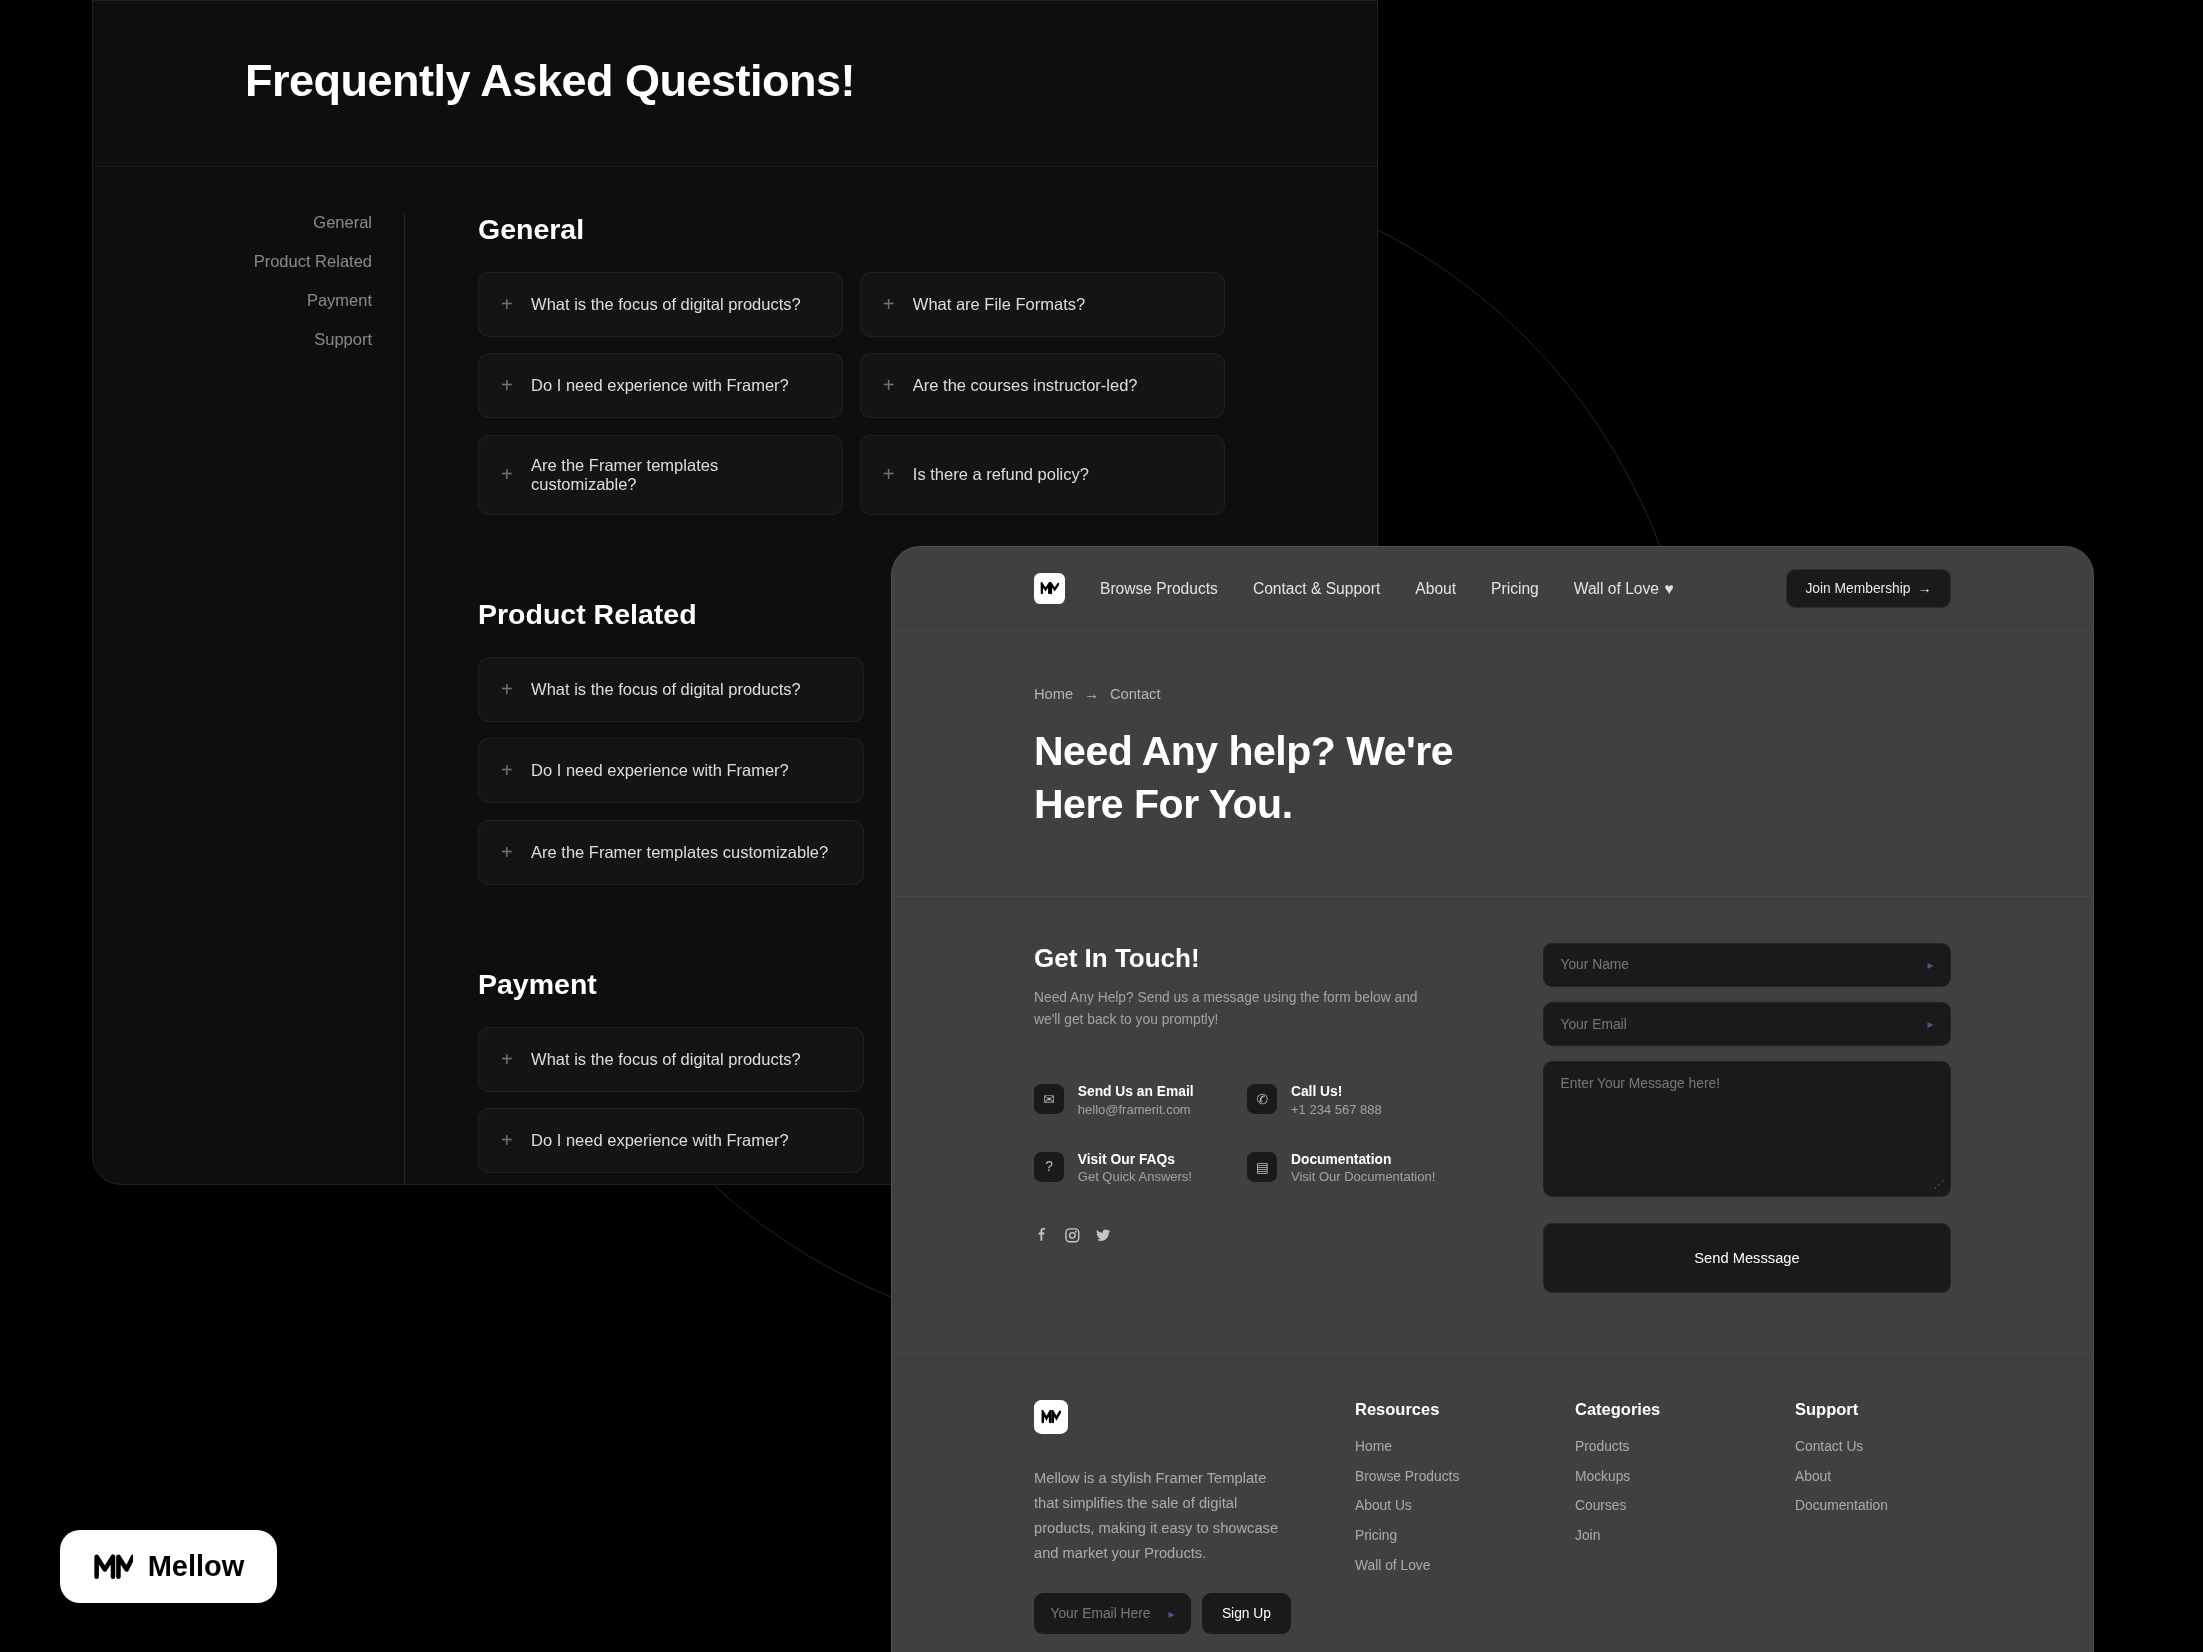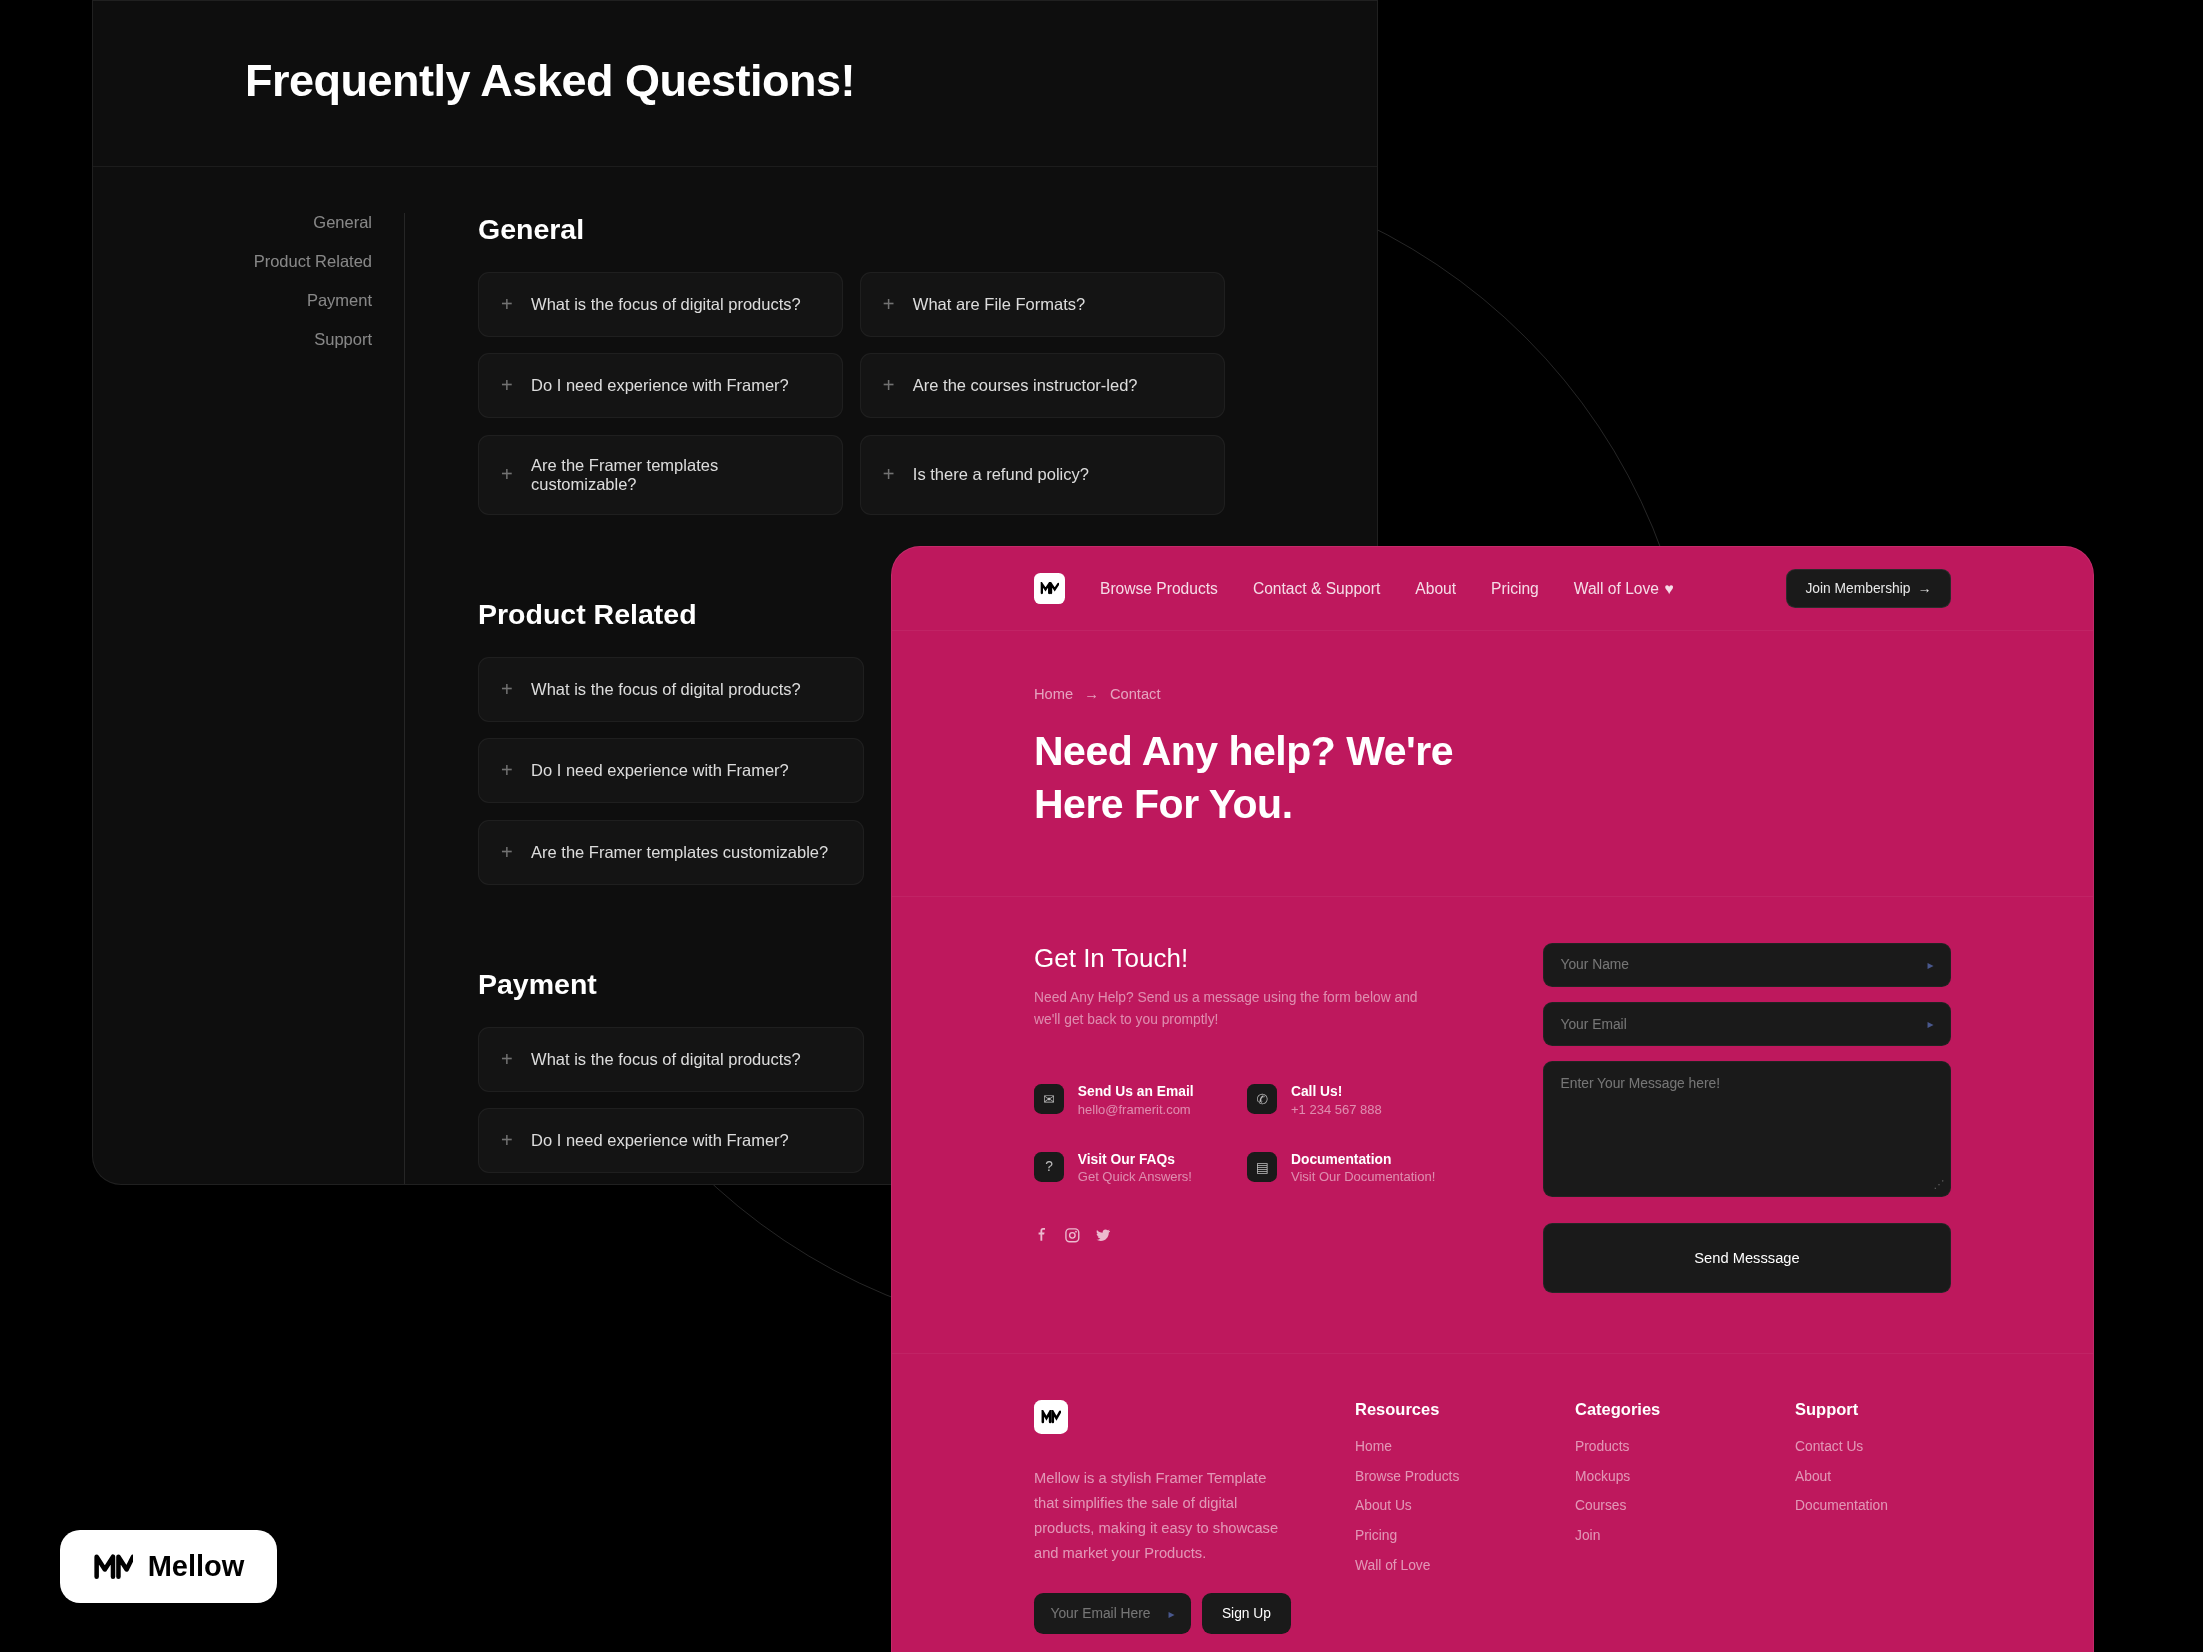--- a/index.html
+++ b/index.html
@@ -104,21 +104,21 @@
   gap: 16.5px;
   max-width: 386px;
 }
 
 .contact-card {
   position: absolute;
   left: 891px;
   top: 546px;
   width: 1203px;
   height: 1107px;
-  background: #be185d;
+  background: #404040;
   border-radius: 29px 29px 0 0;
   border: 0.9px solid rgba(255,255,255,0.08);
   overflow: hidden;
 }
 .navbar {
   display: flex;
   align-items: center;
   padding: 22px 142px;
   border-bottom: 0.9px solid rgba(255,255,255,0.05);
   gap: 35px;
@@ -178,21 +178,21 @@
   padding: 46px 142px 60px;
   display: flex;
   gap: 101px;
   border-bottom: 0.9px solid rgba(255,255,255,0.05);
 }
 .form-left {
   flex: 1;
 }
 .form-left-title {
   font-size: 26px;
-  font-weight: 400;
+  font-weight: 700;
   margin-bottom: 13px;
 }
 .form-left-desc {
   font-size: 13.8px;
   color: rgba(255,255,255,0.5);
   line-height: 1.6;
   margin-bottom: 53px;
 }
 .contact-grid {
   display: grid;

